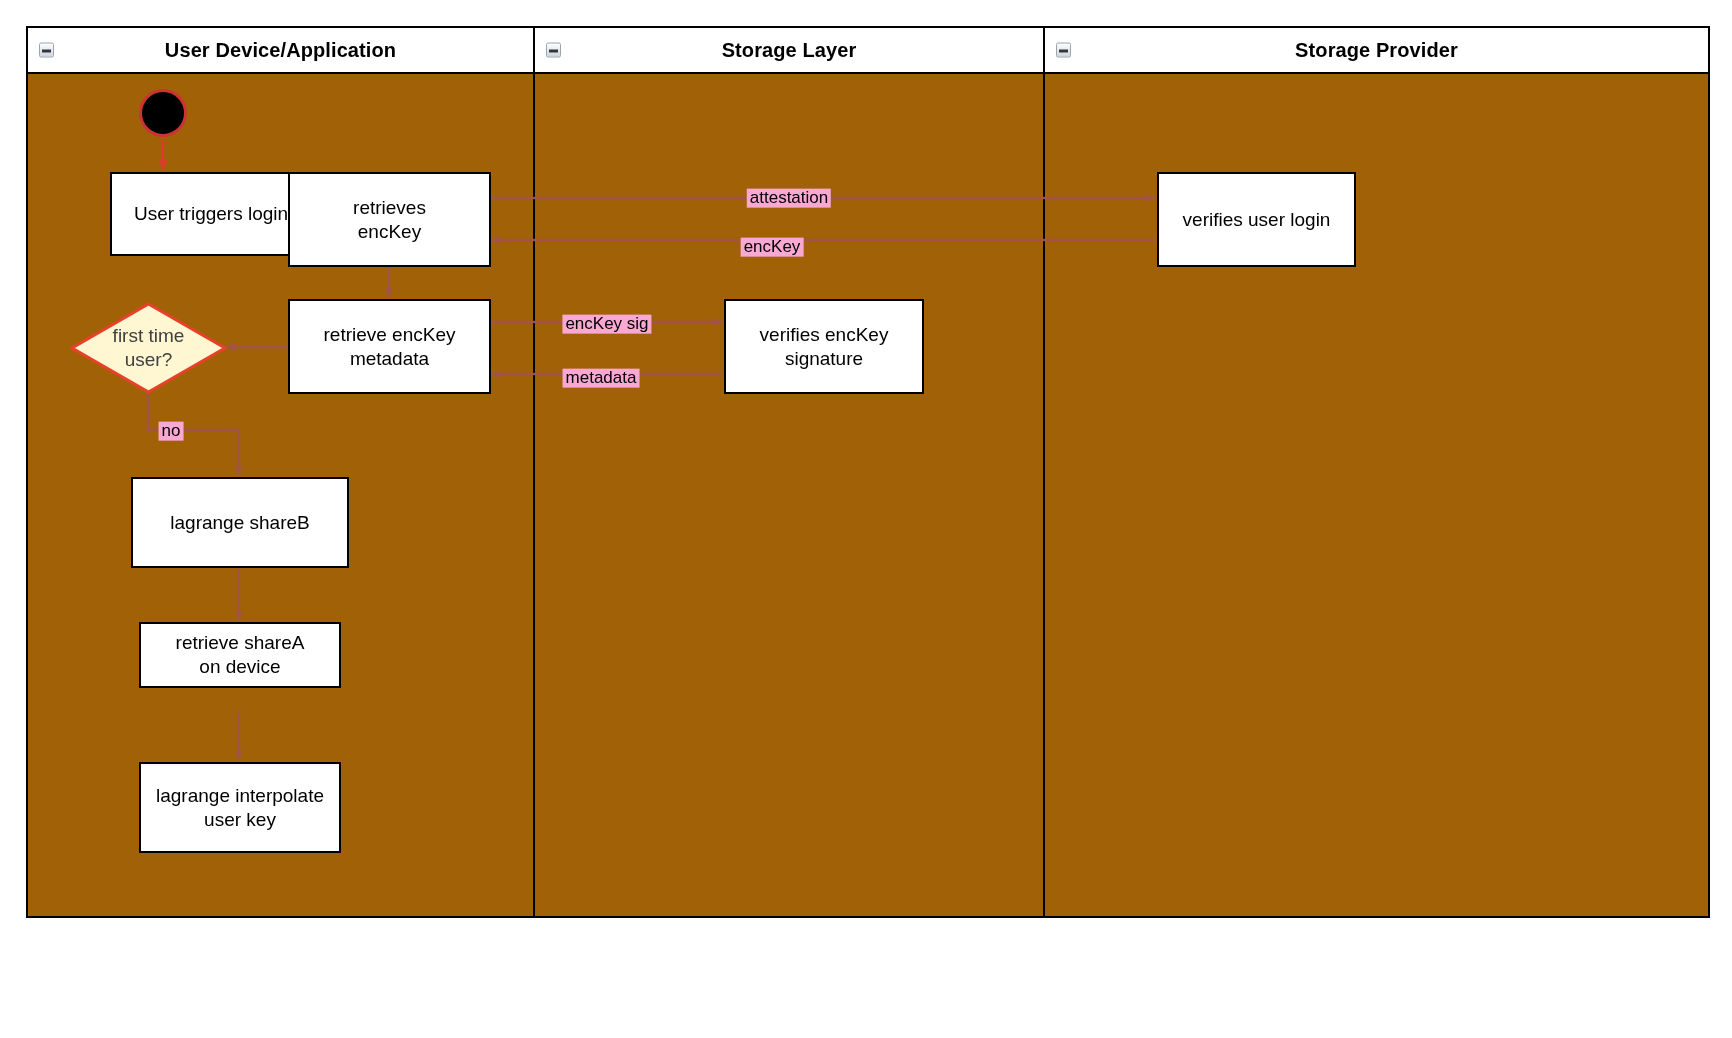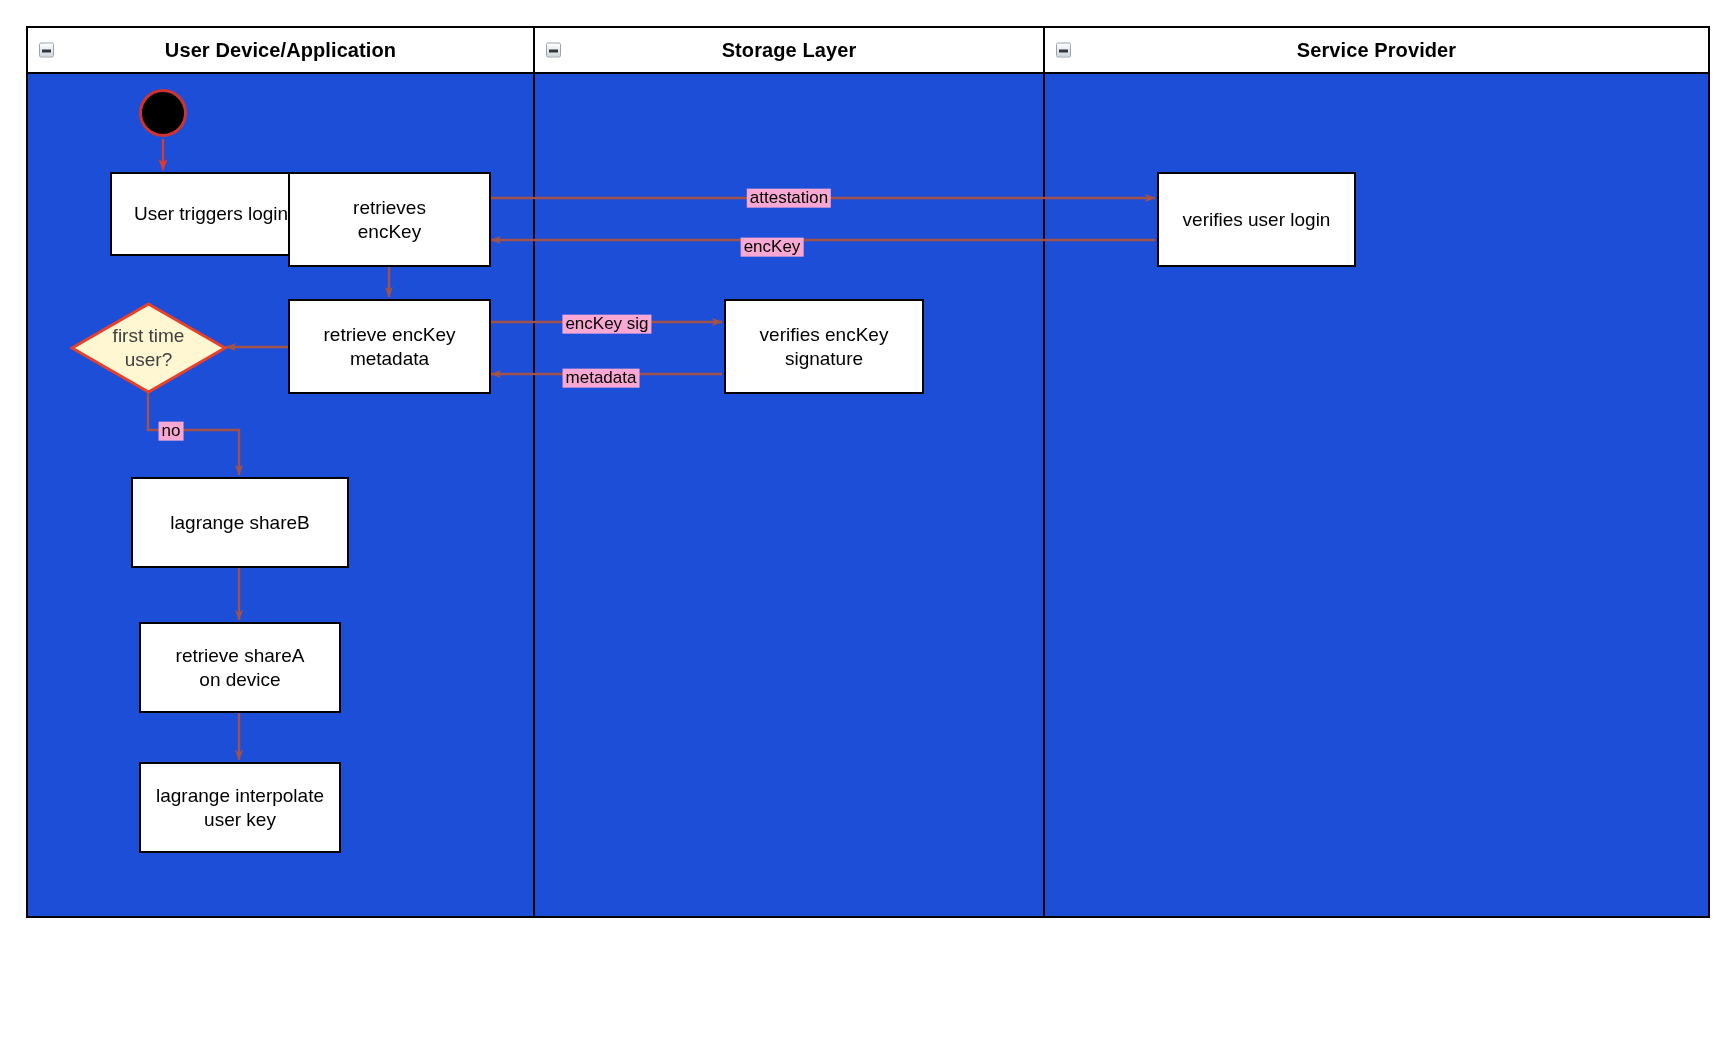--- a/index.html
+++ b/index.html
@@ -21,21 +21,21 @@
   }
   
   .pool {
     position: absolute;
     left: 26px;
     top: 26px;
     width: 1684px;
     height: 892px;
     box-sizing: border-box;
     border: 2px solid #000000;
-    background: #1d4ed8;
+    background: #a16207;
   }
   .lane {
     position: absolute;
     top: 0;
     height: 100%;
     box-sizing: border-box;
   }
   .lane.divider {
     border-left: 2px solid #000000;
     text-align: center;
@@ -166,21 +166,21 @@
     <div class="lane divider" style="left:505px; width:510px;">
       <div class="lane-header">
         <span class="collapse-icon"></span>
         <span class="lane-title">Storage Layer</span>
       </div>
     </div>
 
     <div class="lane divider" style="left:1015px; width:665px;">
       <div class="lane-header">
         <span class="collapse-icon"></span>
-        <span class="lane-title">Service Provider</span>
+        <span class="lane-title">Storage Provider</span>
       </div>
     </div>
   </div>
 
   <svg class="edges" viewBox="0 0 1732 1038">
     <defs>
       <marker id="arrow-edge" markerWidth="12" markerHeight="12" refX="10.2" refY="4" orient="auto" markerUnits="userSpaceOnUse">
         <path d="M0,0 L11,4 L0,8 L3,4 Z" fill="#a3524a"></path>
       </marker>
       <marker id="arrow-start" markerWidth="13" markerHeight="13" refX="11" refY="4.5" orient="auto" markerUnits="userSpaceOnUse">
@@ -252,21 +252,21 @@
   <div class="decision" style="left:70px; top:302px; width:157px; height:92px;">
     <svg width="157" height="92" viewBox="0 0 157 92" style="position:absolute;left:0;top:0;">
       <polygon points="78.5,2 155,46 78.5,90 2,46" fill="#fff7d1" stroke="#e8402a" stroke-width="3"></polygon>
     </svg>
     <div class="dtext">first time
 user?</div>
   </div>
 
   <div class="node" style="left:131px; top:477px; width:218px; height:91px;">lagrange shareB</div>
 
-  <div class="node" style="left:139px; top:622px; width:202px; height:91px;">retrieve shareA
+  <div class="node" style="left:139px; top:622px; width:202px; height:66px;">retrieve shareA
 on device</div>
 
   <div class="node" style="left:139px; top:762px; width:202px; height:91px;">lagrange interpolate
 user key</div>
 
   <div class="node" style="left:724px; top:299px; width:200px; height:95px;">verifies encKey
 signature</div>
 
   <div class="node" style="left:1157px; top:172px; width:199px; height:95px;">verifies user login</div>
 

